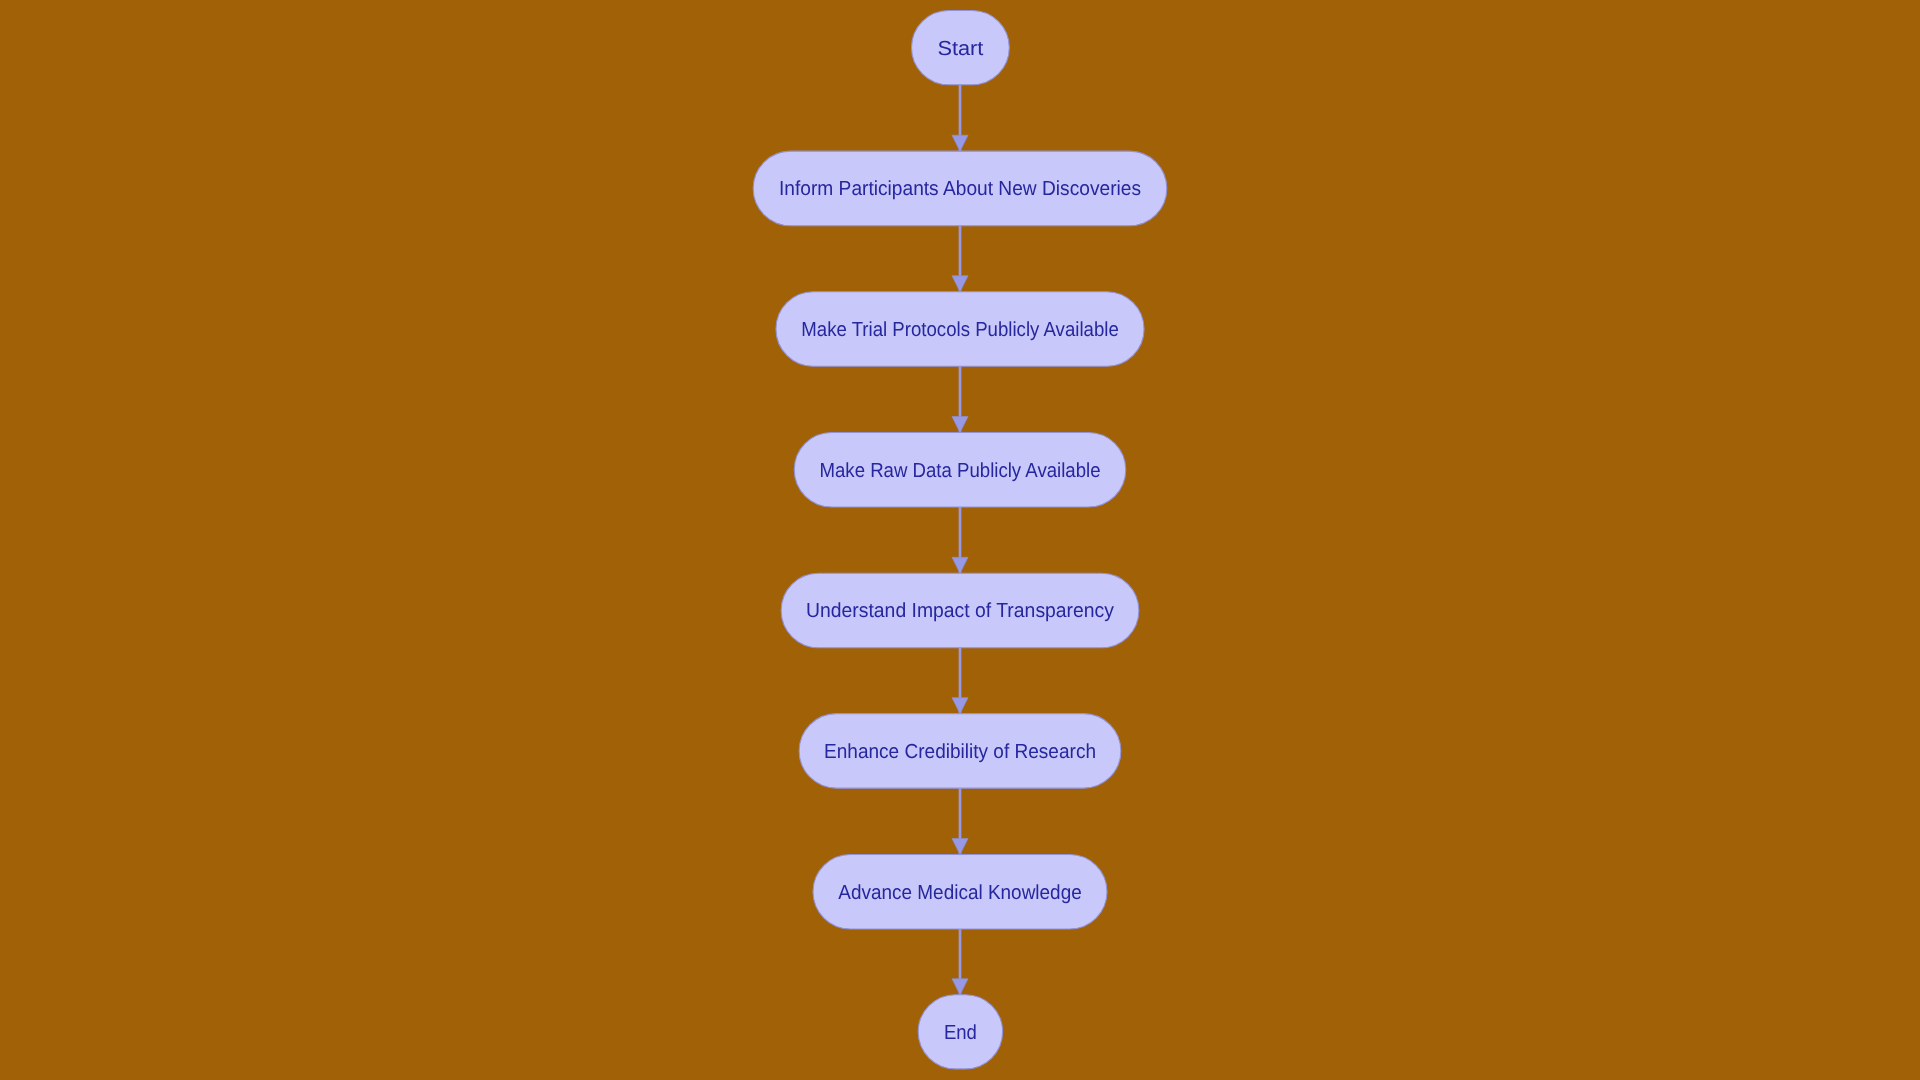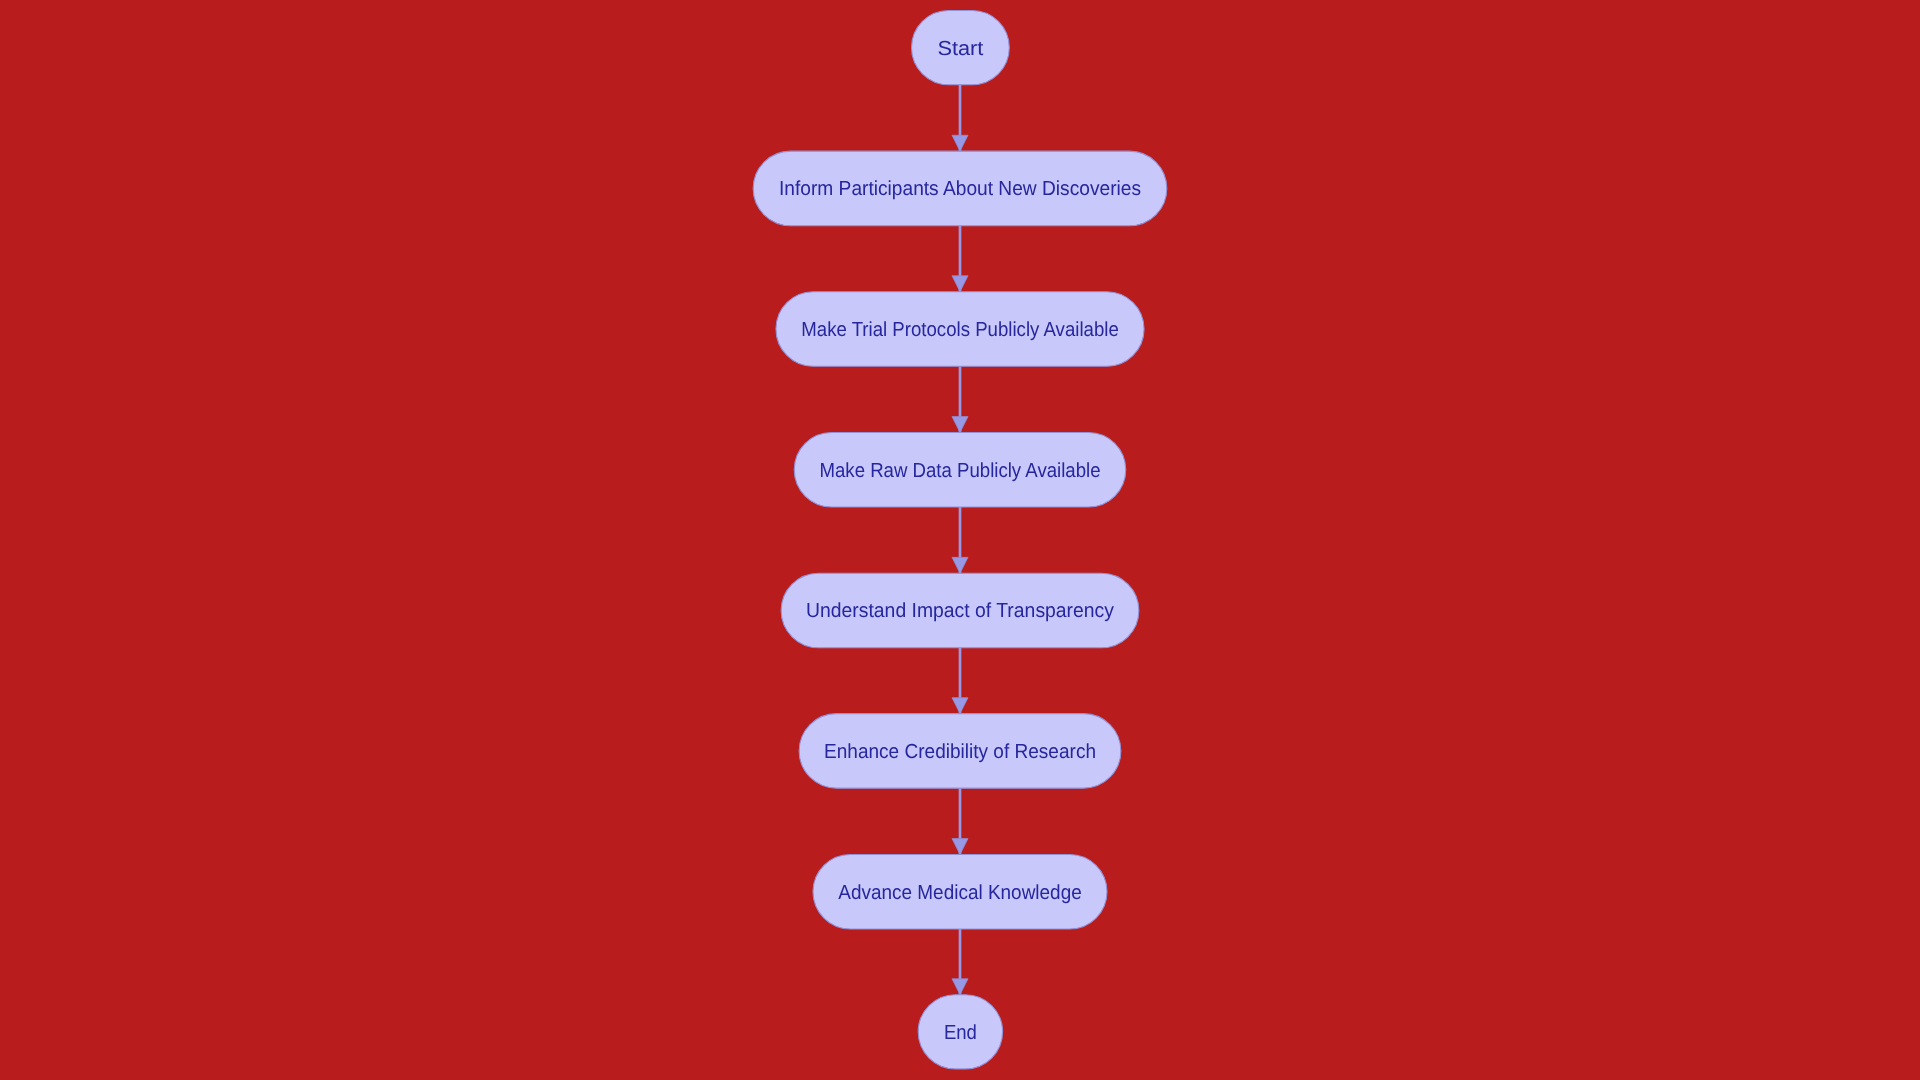--- a/index.html
+++ b/index.html
@@ -1,17 +1,17 @@
 <!DOCTYPE html>
 <html><head>
 <meta charset="utf-8">
 <title>Clinical Trial Transparency Flowchart</title>
 <style>
   html,body{margin:0;padding:0;width:1920px;height:1080px;background:#ffffff;overflow:hidden;}
-  #chart-root{position:relative;width:1920px;height:1080px;background:#b91c1c;}
+  #chart-root{position:relative;width:1920px;height:1080px;background:#a16207;}
   svg#flow-svg{display:block;}
   text.node-label{
     font-family:"Liberation Sans",sans-serif;
     font-size:20.3px;
     text-anchor:middle;
     white-space:pre;
     -webkit-font-smoothing:antialiased;
     text-rendering:geometricPrecision;
   }
   #node-text-layer{transform:translateZ(0);}

